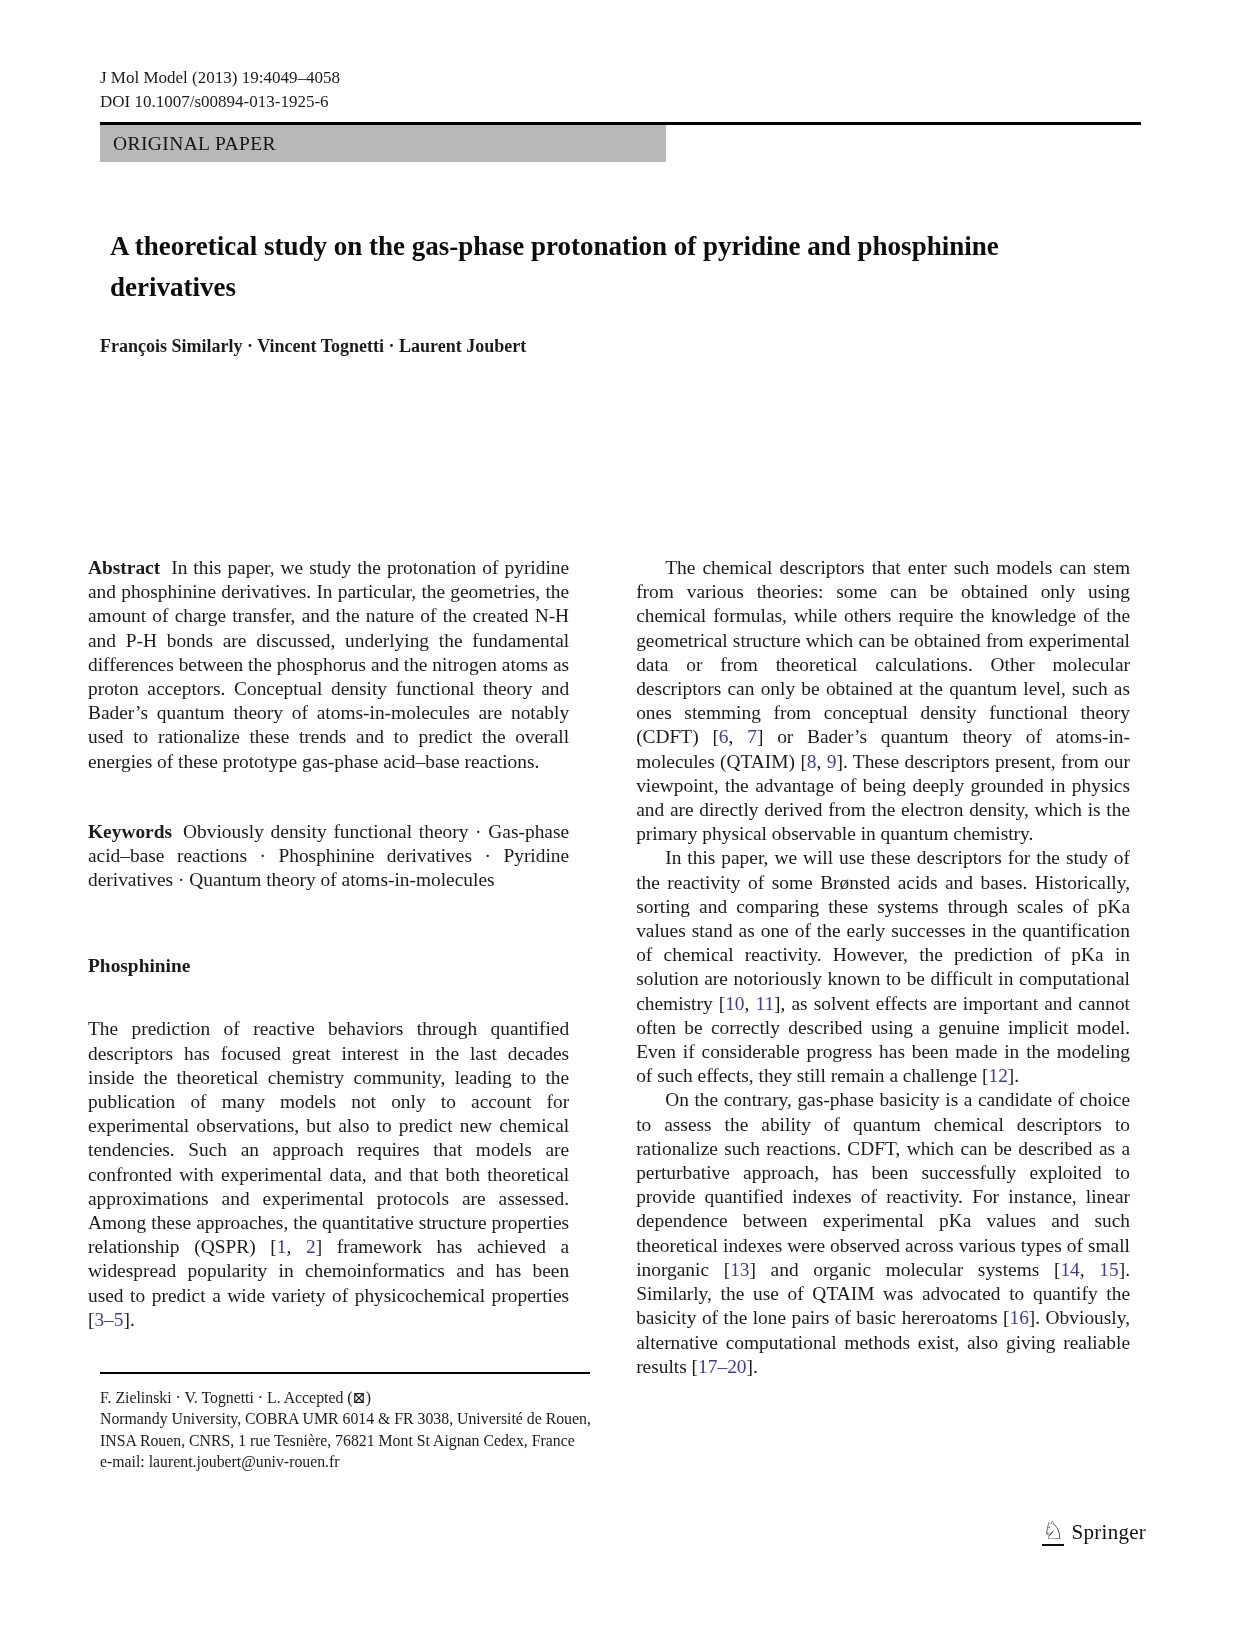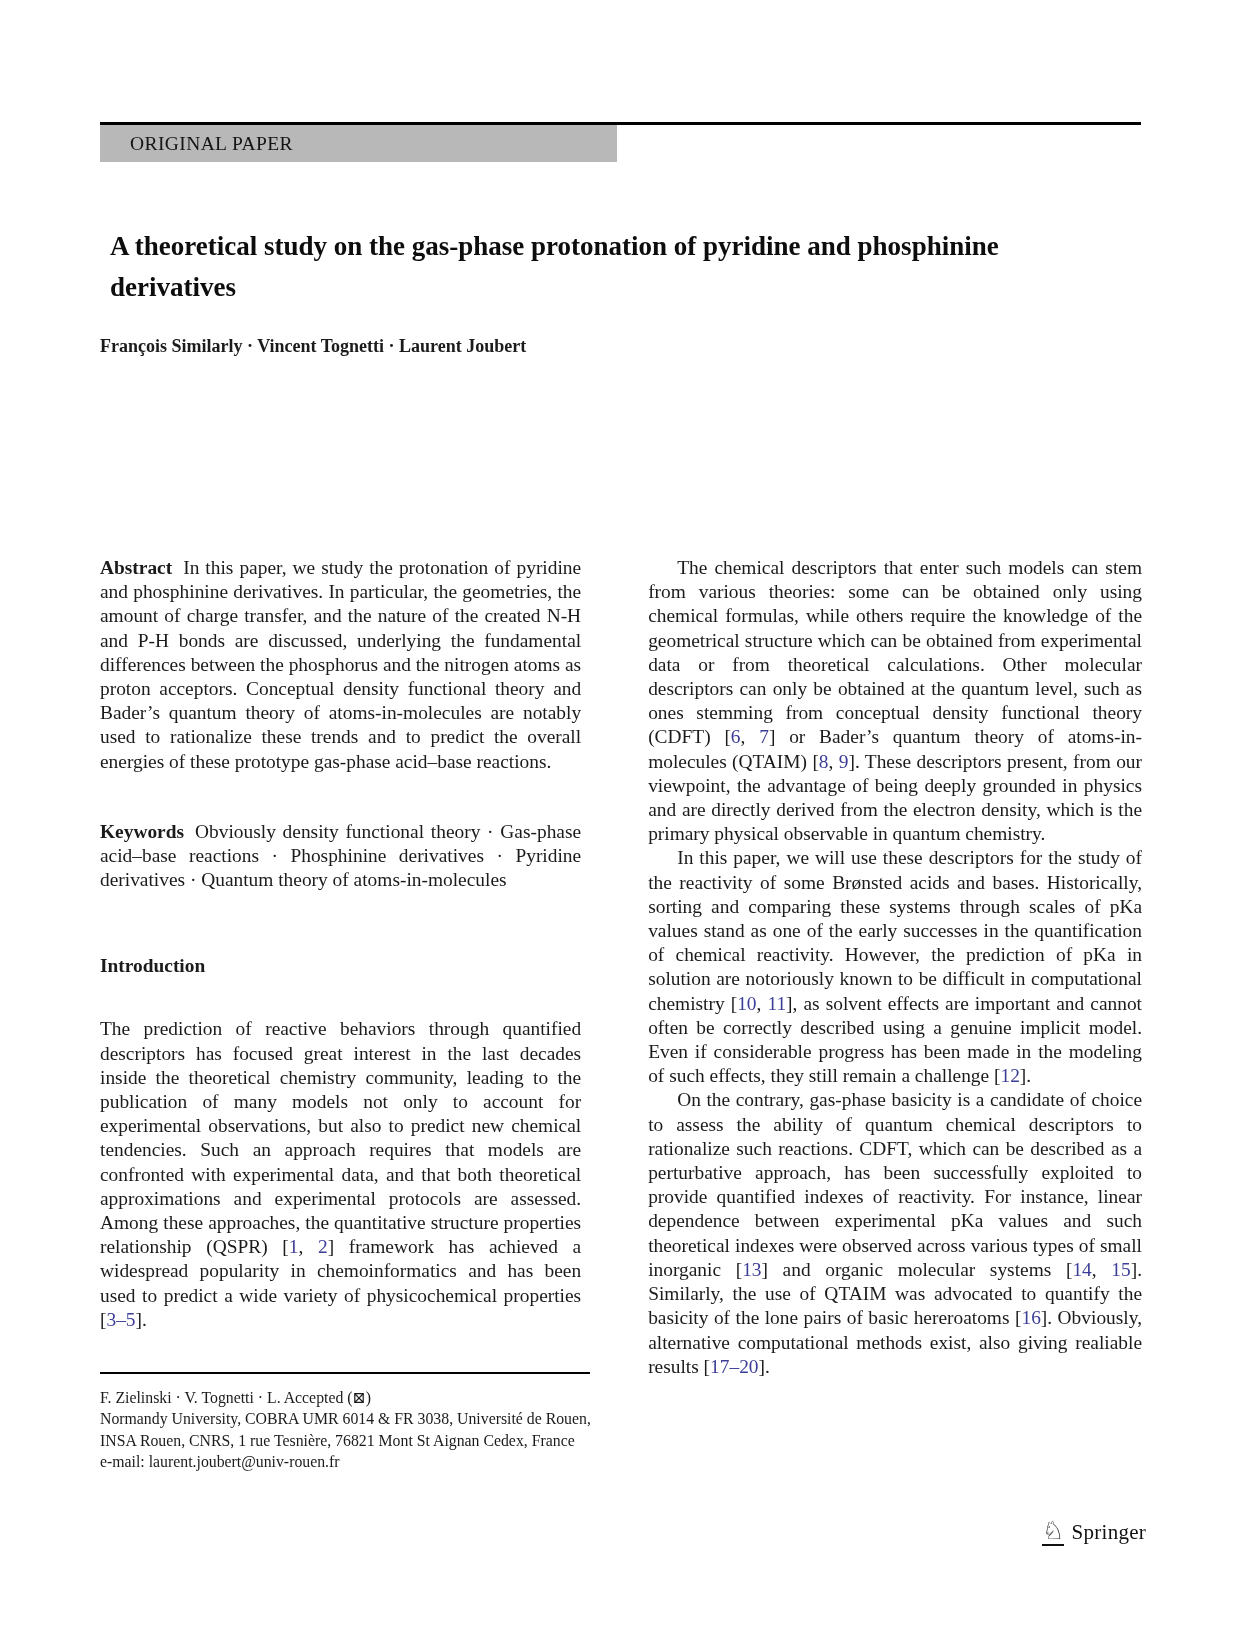--- a/index.html
+++ b/index.html
@@ -31,26 +31,26 @@
     left: 100px;
     top: 122px;
     width: 1041px;
     height: 3px;
     background: #000000;
   }
   .banner {
     position: absolute;
     left: 100px;
     top: 125px;
-    width: 517px;
+    width: 566px;
     height: 37px;
     background: var(--banner-background);
     display: flex;
     align-items: center;
-    padding-left: 30px;
+    padding-left: 13px;
     font-size: 19.5px;
     letter-spacing: 0.4px;
     color: #151515;
   }
   .article-title {
     position: absolute;
     left: 100px;
     top: 216px;
     width: 960px;
     margin: 10px;
@@ -68,21 +68,21 @@
   }
   .dates-block {
     position: absolute;
     left: 100px;
     top: 492px;
     font-size: 15.8px;
     line-height: 22.5px;
   }
   .columns {
     position: absolute;
-    left: 100px;
+    left: 88px;
     top: 556px;
     width: 1042px;
     display: flex;
     gap: 67px;
   }
   .col-left  { width: 492px; }
   .col-right { width: 505px; }
   .para {
     margin: 0;
     text-align: justify;
@@ -131,37 +131,41 @@
     border-bottom: 2px solid #111111;
     padding-bottom: 1px;
   }
   .springer-word { letter-spacing: 0.3px; }
 </style>
 </head>
 <body>
 
 <div class="page">
 
+  <div class="header-block">
+    <div>J Mol Model (2013) 19:4049–4058</div>
+    <div>DOI 10.1007/s00894-013-1925-6</div>
+  </div>
 
   <div class="top-rule"></div>
 
   <div class="banner">
     <span>ORIGINAL PAPER</span>
   </div>
 
   <h1 class="article-title">A theoretical study on the gas-phase protonation of pyridine and phosphinine derivatives</h1>
 
   <div class="authors-line">François Similarly · Vincent Tognetti · Laurent Joubert</div>
 
 
   <div class="columns">
     <div class="col-left">
       <p class="para"><span class="lbl">Abstract</span><span>In this paper, we study the protonation of pyridine and phosphinine derivatives. In particular, the geometries, the amount of charge transfer, and the nature of the created N-H and P-H bonds are discussed, underlying the fundamental differences between the phosphorus and the nitrogen atoms as proton acceptors. Conceptual density functional theory and Bader’s quantum theory of atoms-in-molecules are notably used to rationalize these trends and to predict the overall energies of these prototype gas-phase acid–base reactions.</span></p>
       <p class="para keywords-para"><span class="lbl">Keywords</span><span>Obviously density functional theory · Gas-phase acid–base reactions · Phosphinine derivatives · Pyridine derivatives · Quantum theory of atoms-in-molecules</span></p>
-      <h2 class="section-heading">Introduction</h2>
+      <h2 class="section-heading">Phosphinine</h2>
       <p class="para intro-para"><span>The prediction of reactive behaviors through quantified descriptors has focused great interest in the last decades inside the theoretical chemistry community, leading to the publication of many models not only to account for experimental observations, but also to predict new chemical tendencies. Such an approach requires that models are confronted with experimental data, and that both theoretical approximations and experimental protocols are assessed. Among these approaches, the quantitative structure properties relationship (QSPR) [</span><span class="cite">1</span><span>, </span><span class="cite">2</span><span>] framework has achieved a widespread popularity in chemoinformatics and has been used to predict a wide variety of physicochemical properties [</span><span class="cite">3–5</span><span>].</span></p>
     </div>
     <div class="col-right">
       <p class="para indent"><span>The chemical descriptors that enter such models can stem from various theories: some can be obtained only using chemical formulas, while others require the knowledge of the geometrical structure which can be obtained from experimental data or from theoretical calculations. Other molecular descriptors can only be obtained at the quantum level, such as ones stemming from conceptual density functional theory (CDFT) [</span><span class="cite">6</span><span>, </span><span class="cite">7</span><span>] or Bader’s quantum theory of atoms-in-molecules (QTAIM) [</span><span class="cite">8</span><span>, </span><span class="cite">9</span><span>]. These descriptors present, from our viewpoint, the advantage of being deeply grounded in physics and are directly derived from the electron density, which is the primary physical observable in quantum chemistry.</span></p>
       <p class="para indent"><span>In this paper, we will use these descriptors for the study of the reactivity of some Brønsted acids and bases. Historically, sorting and comparing these systems through scales of pKa values stand as one of the early successes in the quantification of chemical reactivity. However, the prediction of pKa in solution are notoriously known to be difficult in computational chemistry [</span><span class="cite">10</span><span>, </span><span class="cite">11</span><span>], as solvent effects are important and cannot often be correctly described using a genuine implicit model. Even if considerable progress has been made in the modeling of such effects, they still remain a challenge [</span><span class="cite">12</span><span>].</span></p>
       <p class="para indent"><span>On the contrary, gas-phase basicity is a candidate of choice to assess the ability of quantum chemical descriptors to rationalize such reactions. CDFT, which can be described as a perturbative approach, has been successfully exploited to provide quantified indexes of reactivity. For instance, linear dependence between experimental pKa values and such theoretical indexes were observed across various types of small inorganic [</span><span class="cite">13</span><span>] and organic molecular systems [</span><span class="cite">14</span><span>, </span><span class="cite">15</span><span>]. Similarly, the use of QTAIM was advocated to quantify the basicity of the lone pairs of basic hereroatoms [</span><span class="cite">16</span><span>]. Obviously, alternative computational methods exist, also giving realiable results [</span><span class="cite">17–20</span><span>].</span></p>
     </div>
   </div>
 
   <div class="footnote">

